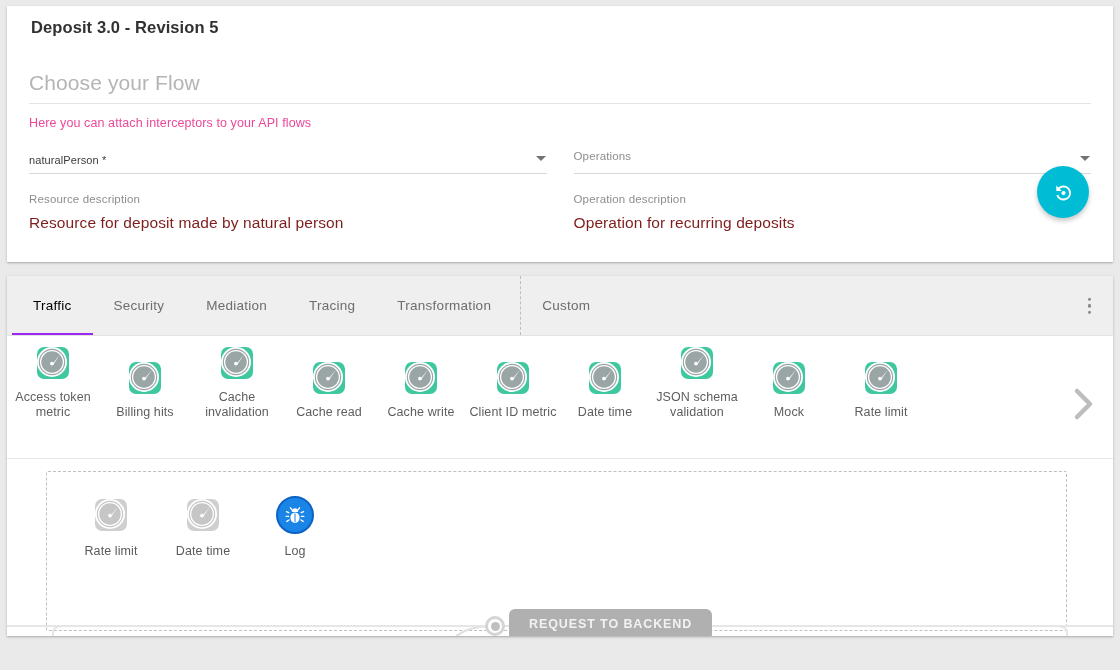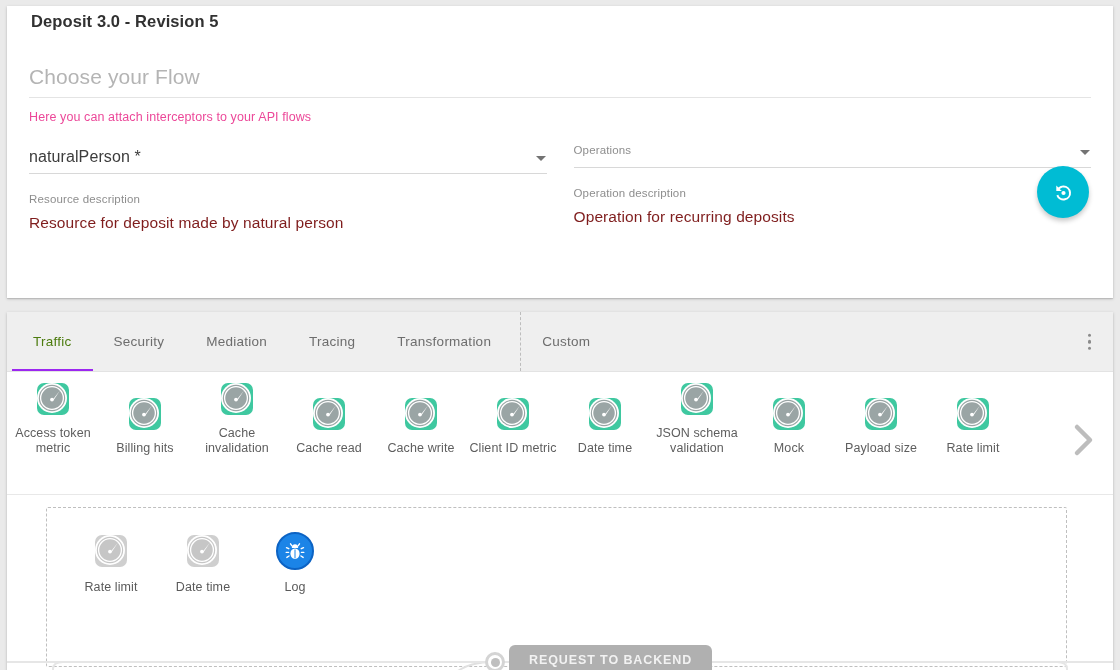--- a/index.html
+++ b/index.html
@@ -22,22 +22,22 @@
   }
 
   
   .card {
     background: #ffffff;
     box-shadow: 0 1px 3px rgba(0,0,0,0.18), 0 1px 1px rgba(0,0,0,0.10);
     box-sizing: border-box;
   }
   .top-card {
     width: 1106px;
-    height: 292px;
-    padding: 2px 22px 0 22px;
+    height: 256px;
+    padding: 8px 22px 0 22px;
     position: relative;
   }
   .card-title {
     font-size: 16.5px;
     font-weight: bold;
     color: #313131;
     letter-spacing: 0.1px;
     margin: 4px 0 0 2px;
   }
   .flow-heading {
@@ -71,21 +71,21 @@
     font-size: 11.5px;
     color: #8e8e8e;
     letter-spacing: 0.15px;
   }
   .select-wrap {
     position: relative;
     border-bottom: 1px solid #d8d8d8;
     padding: 4px 22px 7px 0;
   }
   .select-value {
-    font-size: 16px;
+    font-size: 11px;
     color: #3c3c3c;
     letter-spacing: 0.1px;
     white-space: nowrap;
     overflow: hidden;
   }
   .caret {
     position: absolute;
     right: 1px;
     bottom: 12px;
     width: 0; height: 0;
@@ -144,21 +144,21 @@
     align-items: center;
     padding: 0 21px;
     font-size: 13.5px;
     color: #6d6d6d;
     letter-spacing: 0.25px;
     position: relative;
     cursor: pointer;
     white-space: nowrap;
   }
   .tab:first-child { margin-left: 5px; }
-  .tab.active { color: #4d7c0f; font-weight: 500; }
+  .tab.active { color: #000000; font-weight: 500; }
   .tab.active::after {
     content: "";
     position: absolute;
     left: 0px; right: 0px; bottom: 0;
     height: 2.5px;
     background: #9c27f0;
   }
   .tab-divider {
     width: 0;
     border-left: 1px dashed #bdbdbd;
@@ -512,33 +512,20 @@
               <div class="sq" style="background:#3fc8a0"></div>
               <svg class="gauge" viewBox="0 0 38 38">
                 <circle cx="18" cy="18" r="15" fill="#ffffff"></circle>
                 <circle cx="18" cy="18" r="13.2" fill="#9aa5a5"></circle>
                 <circle cx="18" cy="18" r="11.4" fill="none" stroke="#ffffff" stroke-width="1.3"></circle>
                 <path d="M18.9 19.4 L26 10.6 L19.7 19.9 Z" fill="#ffffff"></path>
                 <circle cx="18" cy="19.6" r="1.9" fill="#ffffff"></circle>
               </svg>
             </div>
             <div class="pal-label">Mock</div>
-          </div>
-          <div class="pal-item">
-            <div class="icon-box">
-              <div class="sq" style="background:#3fc8a0"></div>
-              <svg class="gauge" viewBox="0 0 38 38">
-                <circle cx="18" cy="18" r="15" fill="#ffffff"></circle>
-                <circle cx="18" cy="18" r="13.2" fill="#9aa5a5"></circle>
-                <circle cx="18" cy="18" r="11.4" fill="none" stroke="#ffffff" stroke-width="1.3"></circle>
-                <path d="M18.9 19.4 L26 10.6 L19.7 19.9 Z" fill="#ffffff"></path>
-                <circle cx="18" cy="19.6" r="1.9" fill="#ffffff"></circle>
-              </svg>
-            </div>
-            <div class="pal-label">Payload size</div>
           </div>
           <div class="pal-item">
             <div class="icon-box">
               <div class="sq" style="background:#3fc8a0"></div>
               <svg class="gauge" viewBox="0 0 38 38">
                 <circle cx="18" cy="18" r="15" fill="#ffffff"></circle>
                 <circle cx="18" cy="18" r="13.2" fill="#9aa5a5"></circle>
                 <circle cx="18" cy="18" r="11.4" fill="none" stroke="#ffffff" stroke-width="1.3"></circle>
                 <path d="M18.9 19.4 L26 10.6 L19.7 19.9 Z" fill="#ffffff"></path>
                 <circle cx="18" cy="19.6" r="1.9" fill="#ffffff"></circle>

